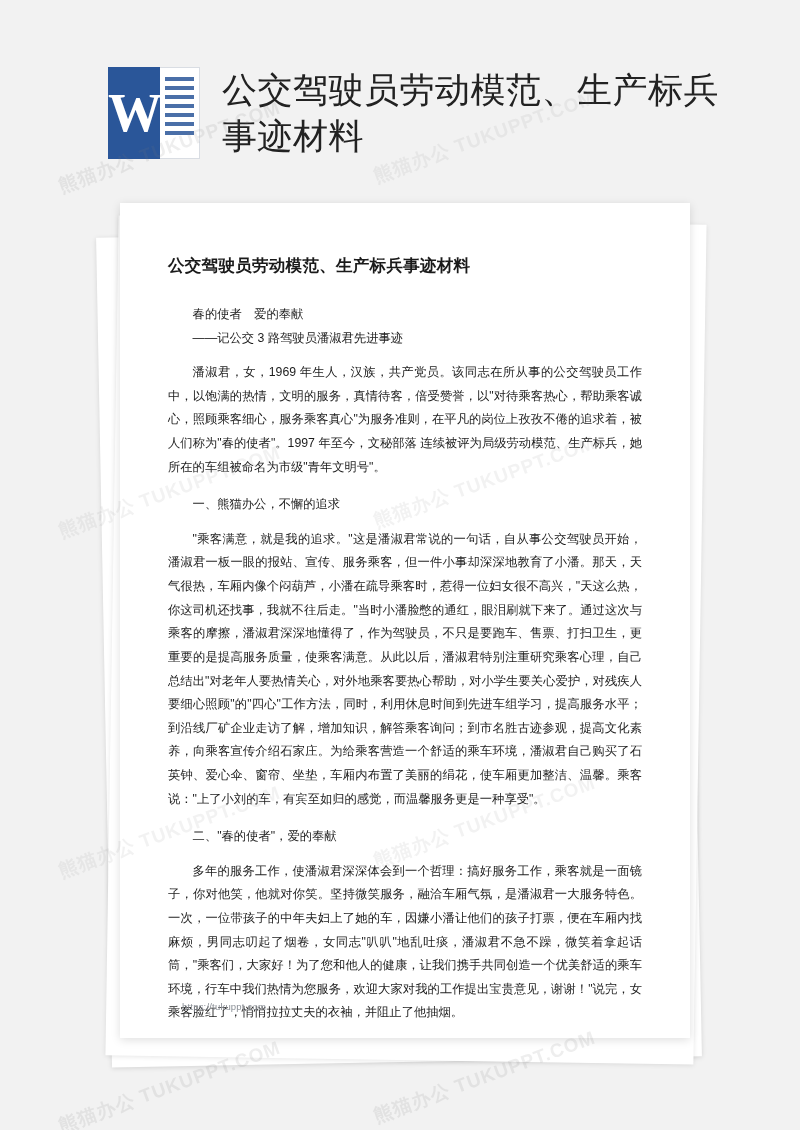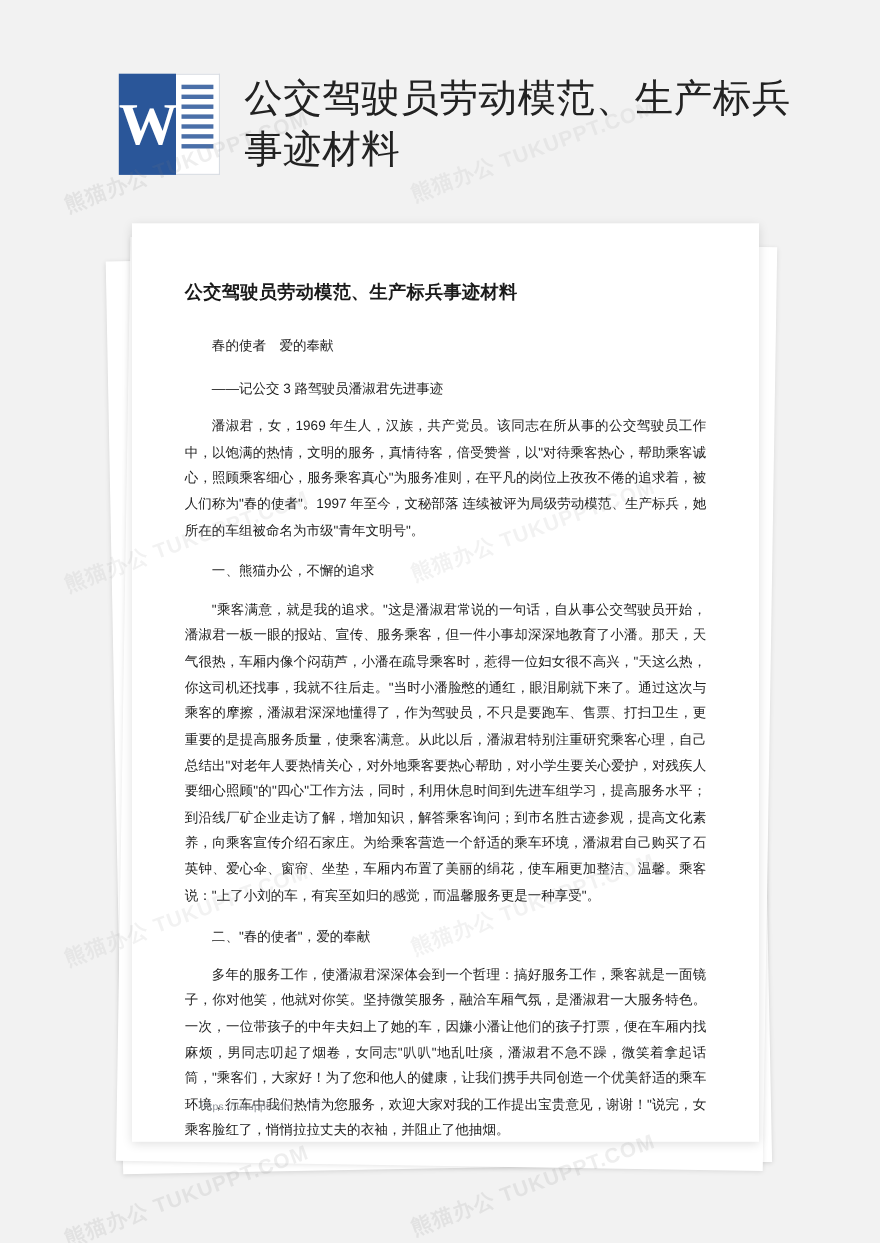--- a/index.html
+++ b/index.html
@@ -108,21 +108,21 @@
   .sheet p {
     margin: 0 0 11px 0;
     font-size: 12.3px;
     line-height: 1.92;
     color: #1c1c1c;
     text-align: justify;
     text-justify: inter-ideograph;
     font-family: "Liberation Sans", sans-serif;
   }
   .sheet p.indent { text-indent: 2em; }
-  .sheet p.subtitle { text-indent: 2em; margin-bottom: 15px; }
+  .sheet p.subtitle { text-indent: 2em; margin-bottom: 0; }
   .sheet p.dash { text-indent: 2em; }
   .sheet p.section { text-indent: 2em; margin-top: 14px; margin-bottom: 11px; }
 
   .watermark-url {
     position: absolute;
     left: 62px; bottom: 26px;
     font-size: 9.5px;
     color: #8a8f96;
     font-family: Liberation Sans, sans-serif;
     letter-spacing: .2px;

